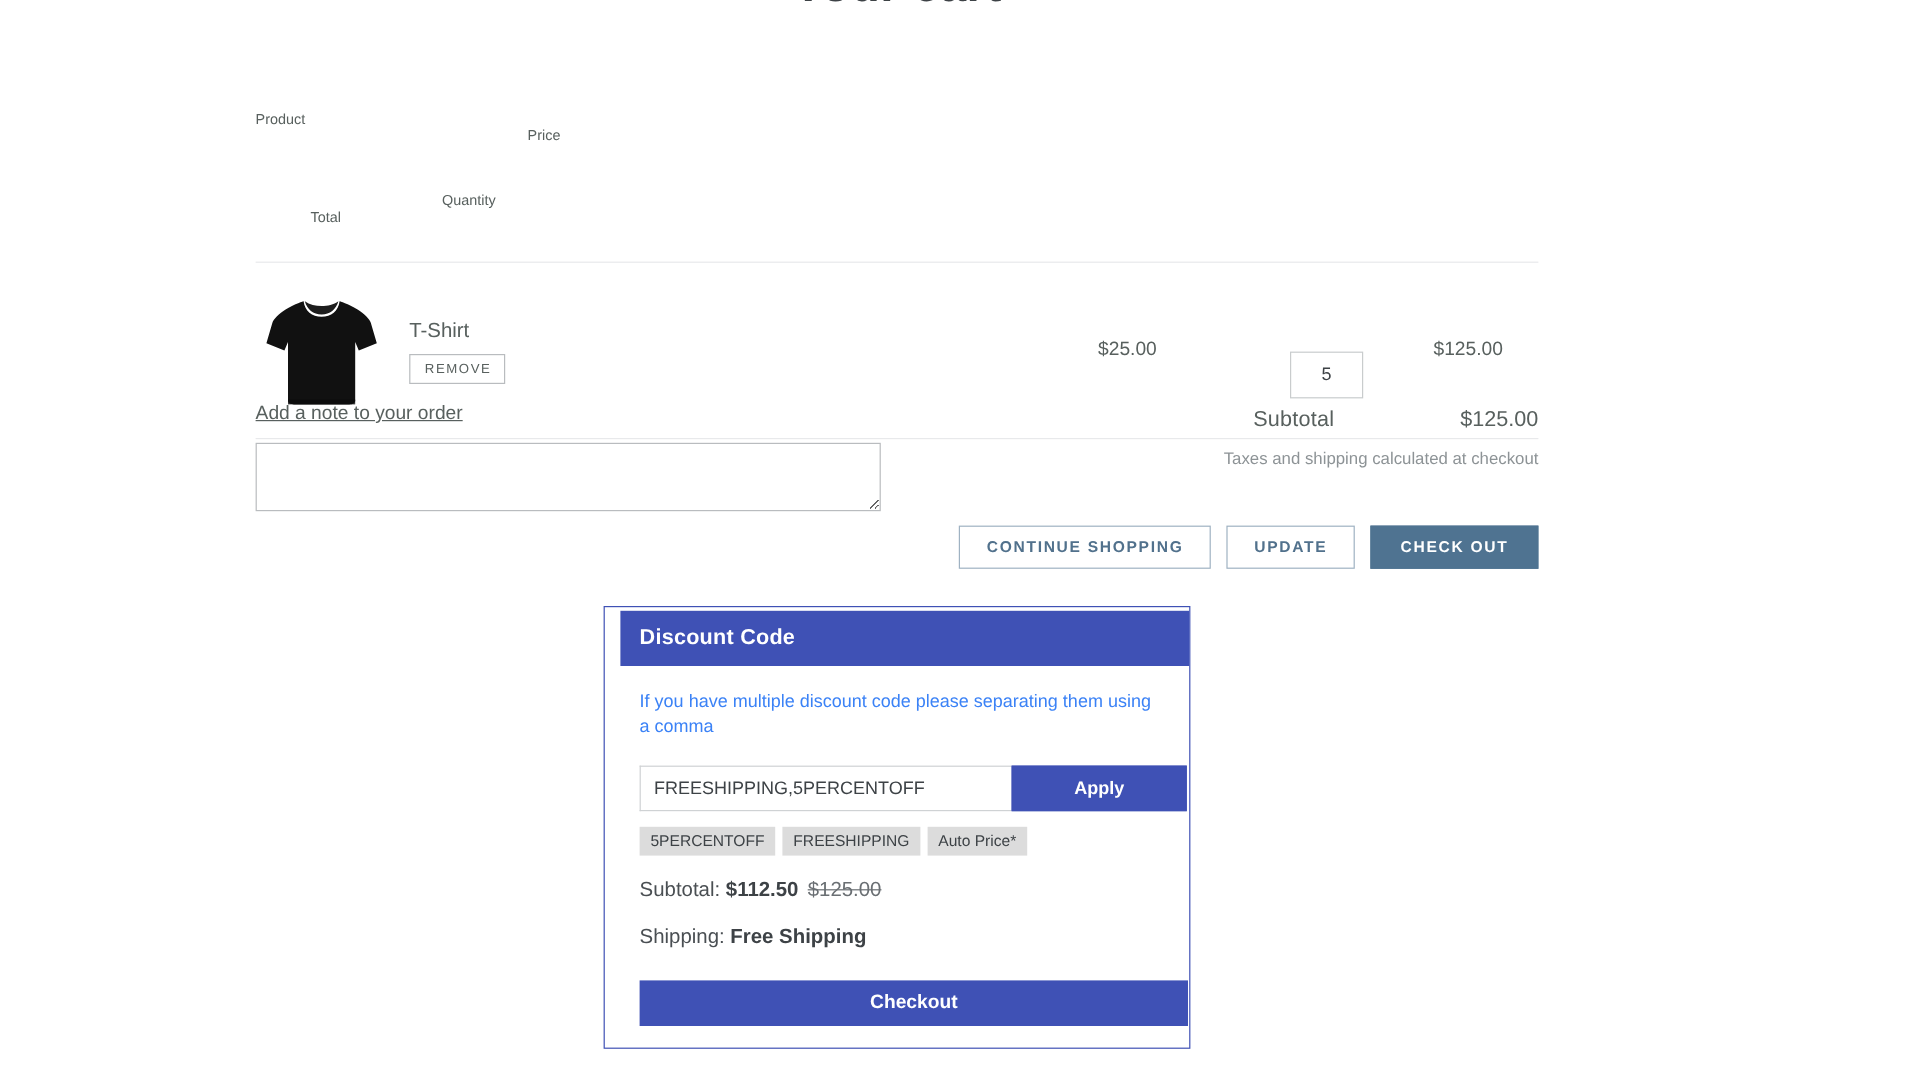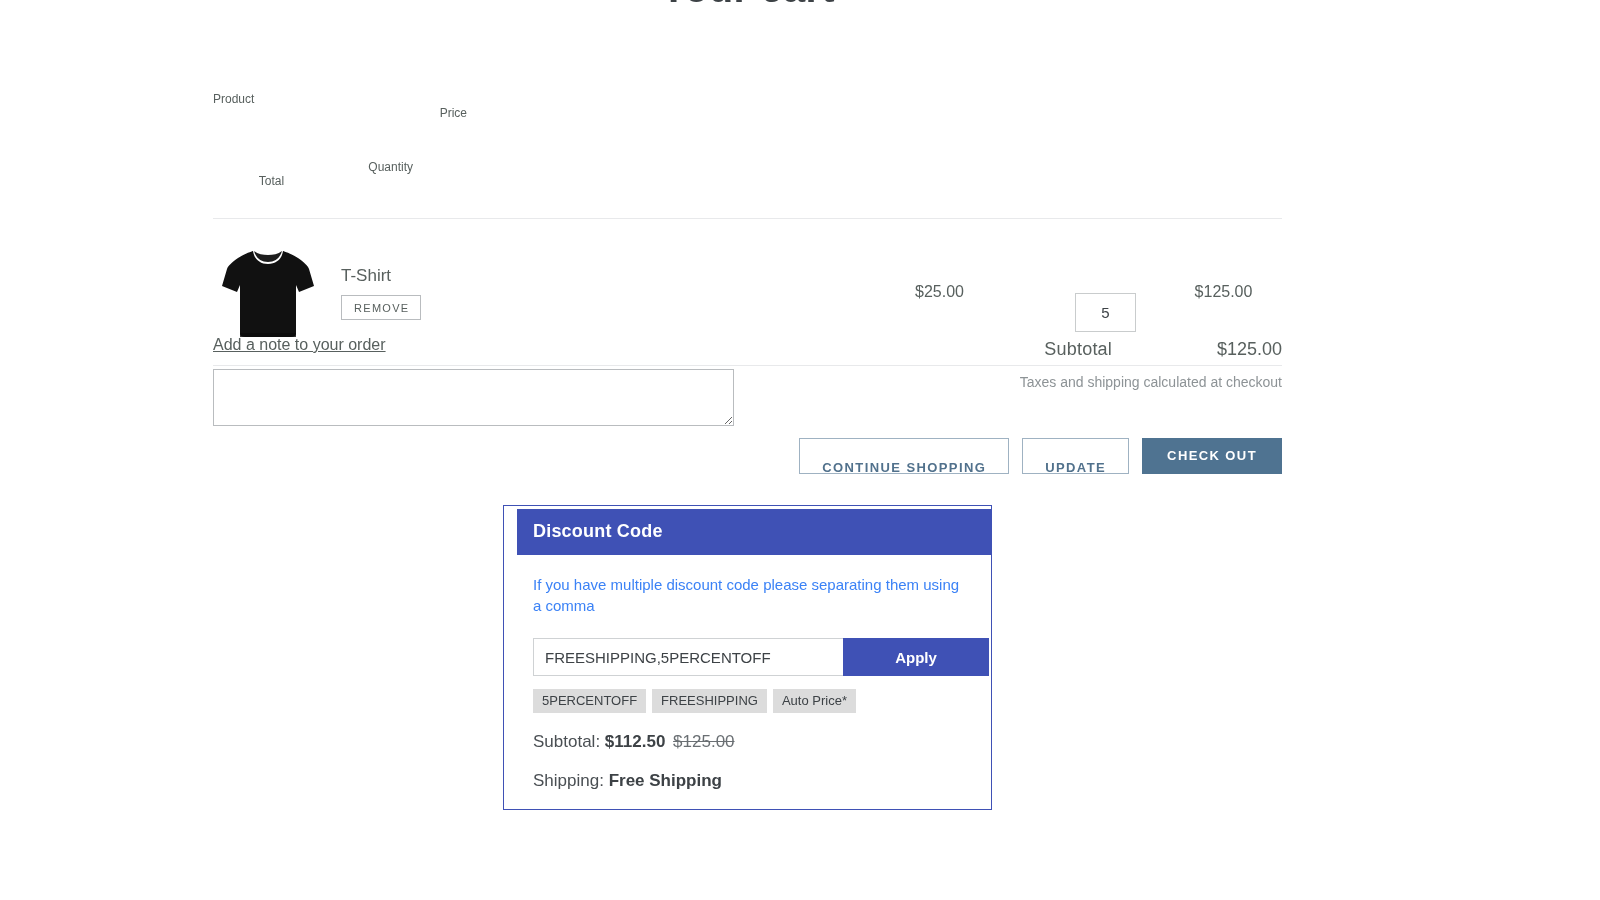--- a/index.html
+++ b/index.html
@@ -188,21 +188,21 @@
     justify-content: flex-end;
     gap: 13px;
   }
   .btn {
     font-family: "Liberation Sans", sans-serif;
     font-size: 13px;
     font-weight: bold;
     letter-spacing: 1.4px;
     cursor: pointer;
     border-radius: 0;
-    padding: 12px 22px;
+    padding: 0 22px;
     height: 36px;
     line-height: 34px;
     white-space: nowrap;
   }
   .btn-outline {
     background: #ffffff;
     border: 1px solid #9fb2c2;
     color: #51718c;
   }
   .btn-solid {
@@ -391,16 +391,17 @@
         <span class="label">Subtotal:</span>
         <span class="strong">$112.50</span>
         <span class="struck">$125.00</span>
       </div>
 
       <div class="summary-line">
         <span class="label">Shipping:</span>
         <span class="strong">Free Shipping</span>
       </div>
 
+      <button class="checkout-btn">Checkout</button>
     </div>
   </div>
 
 </div>
 
 </body></html>

